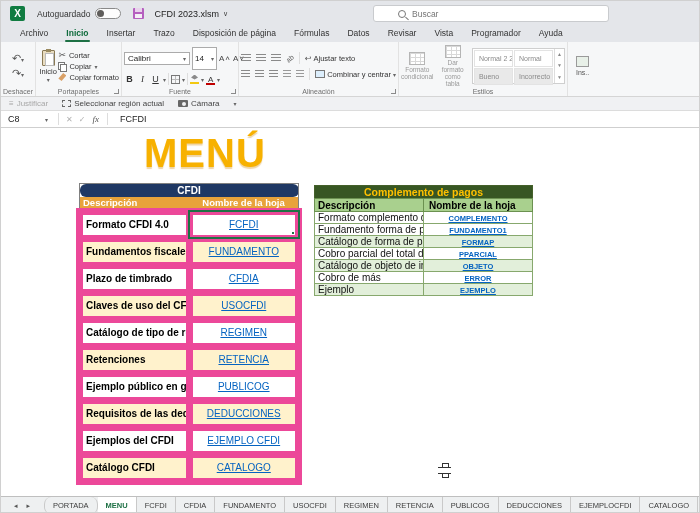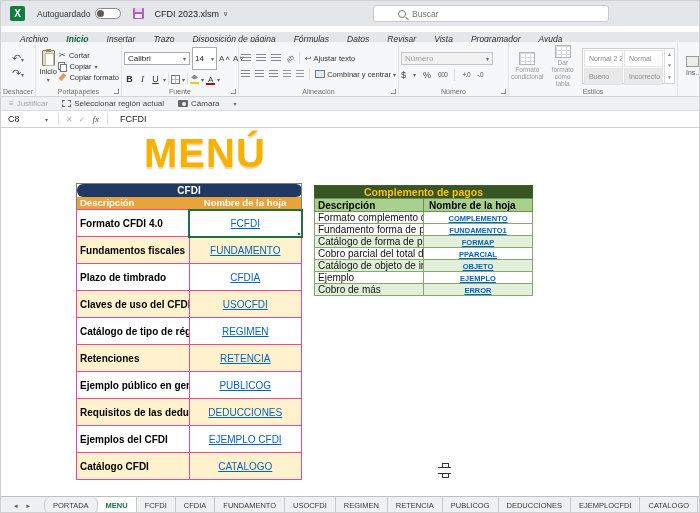--- a/index.html
+++ b/index.html
@@ -26,22 +26,22 @@
   .filename { font-size:9px; color:#222; margin-left:10px; }
   .filename-chevron { font-size:7px; color:#444; margin-left:4px; }
   .searchbox { position:absolute; left:372px; top:4px; width:236px; height:17px; background:#fff;
                border:1px solid #c9cbce; border-radius:3px; display:flex; align-items:center; }
   .search-glyph { width:8px; height:8px; border:1px solid #777; border-radius:50%; margin-left:24px; position:relative; }
   .search-glyph::after { content:""; position:absolute; left:6px; top:7px; width:4px; height:1px;
                          background:#777; transform:rotate(40deg); }
   .search-text { font-size:8.5px; color:#767676; margin-left:6px; }
 
   
-  .menubar { position:absolute; top:31px; left:0; width:700px; height:16px; background:#e4e6ea;
-             display:flex; align-items:center; padding-left:10px; gap:0;font-style:italic; }
+  .menubar { position:absolute; top:25px; left:0; width:700px; height:16px; background:#e4e6ea;
+             display:flex; align-items:center; padding-left:10px; gap:0; }
   .menubar .tab { font-size:8.5px; color:#333; padding:0 9px; height:16px; line-height:15px;
                   position:relative; cursor:default; white-space:nowrap; }
   .menubar .tab.active { color:#0f6b3c; font-weight:bold; }
   .menubar .tab.active::after { content:""; position:absolute; left:8px; right:8px; bottom:0;
                                 height:2px; background:#1E7145; border-radius:1px; }
 
   
   .ribbon { position:absolute; top:41px; left:0; width:700px; height:55px; background:#f6f7f8;
             border-bottom:1px solid #d5d5d5; display:flex; }
   .group { position:relative; height:100%; border-right:1px solid #e2e2e2; flex:none; padding:3px 2px 10px; }
@@ -156,21 +156,21 @@
                 color:#F7B100; text-shadow:0 2px 1px rgba(205,135,0,0.35); }
 
   table { border-collapse:collapse; table-layout:fixed; }
   td, th { overflow:hidden; white-space:nowrap; }
 
   .cfdi { position:absolute; left:75px; top:55px; width:226px; border:1px solid #808080; }
   .cfdi .tbl-title { background:#1F3864; color:#fff; font-size:10px; font-weight:bold; text-align:center; height:13px;border-radius:6px; }
   .cfdi .tbl-head th { background:#E8A33B; color:#fff; font-size:9.5px; font-weight:bold; height:13px; }
   .cfdi th.h-desc { text-align:left; padding-left:3px; width:144px; }
   .cfdi th.h-name { text-align:center; width:82px; }
-  .cfdi td { height:27px; border:1px solid #ec4899; font-size:10px;margin-top:20px; }
+  .cfdi td { height:27px; border:7px solid #ec4899; font-size:10px;margin-top:20px; }
   .cfdi tbody tr:nth-child(even) td { background:#FFF2CC; }
   .cfdi td.desc { font-weight:bold; color:#000; padding-left:3px; }
   .cfdi td.sheetlink { text-align:center; }
   .cfdi .link { color:#0563C1; text-decoration:underline; cursor:pointer; }
   td.selected { outline:2px solid #1E7145; outline-offset:-1px; background:#fff !important; position:relative; }
   .fill-handle { position:absolute; right:0px; bottom:0px; width:4px; height:4px; background:#1E7145;
                  border:1px solid #fff; display:block; }
 
   .pagos { position:absolute; left:313px; top:57px; width:219px; border:1px solid #44602a; }
   .pagos .tbl-title { background:#375623; color:#FFC000; font-size:10.5px; font-weight:bold; text-align:center; height:13px; }
@@ -332,39 +332,20 @@
             <span class="icon-merge"></span>
             <span>Combinar y centrar</span>
             <span class="dd">▾</span>
           </span>
         </div>
       </div>
       <div class="glabel">Alineación</div>
       <span class="launcher"></span>
     </div>
 
-    <div class="group g-numero">
-      <div class="gbody" style="flex-direction:column; justify-content:center; gap:4px;">
-        <div class="num-select">
-          <span>Número</span>
-          <span class="dd">▾</span>
-        </div>
-        <div class="num-row">
-          <span>$</span>
-          <span class="dd">▾</span>
-          <span>%</span>
-          <span class="num-small">000</span>
-          <span class="al-sep"></span>
-          <span class="num-small">+.0</span>
-          <span class="num-small">-.0</span>
-        </div>
-      </div>
-      <div class="glabel">Número</div>
-      <span class="launcher"></span>
-    </div>
 
     <div class="group g-estilos">
       <div class="gbody">
         <div class="big-btn">
           <div class="bicon"></div>
           <div class="blabel">Formato condicional</div>
         </div>
         <div class="big-btn">
           <div class="bicon"></div>
           <div class="blabel">Dar formato como tabla</div>
@@ -507,26 +488,26 @@
           </tr>
           <tr>
             <td class="desc">Cobro parcial del total del CFDI</td>
             <td class="sheetlink"><span class="link">PPARCIAL</span></td>
           </tr>
           <tr>
             <td class="desc">Catálogo de objeto de impuesto</td>
             <td class="sheetlink"><span class="link">OBJETO</span></td>
           </tr>
           <tr>
+            <td class="desc">Cobro de más</td>
+            <td class="sheetlink"><span class="link">ERROR</span></td>
+          </tr>
+          <tr>
             <td class="desc">Ejemplo</td>
             <td class="sheetlink"><span class="link">EJEMPLO</span></td>
-          </tr>
-          <tr>
-            <td class="desc">Cobro de más</td>
-            <td class="sheetlink"><span class="link">ERROR</span></td>
           </tr>
         </tbody>
     </table>
 
     <div class="cursor-cross"></div>
   </div>
 
   <div class="tabbar">
     <div class="tab-arrows">
       <span>◂</span>

